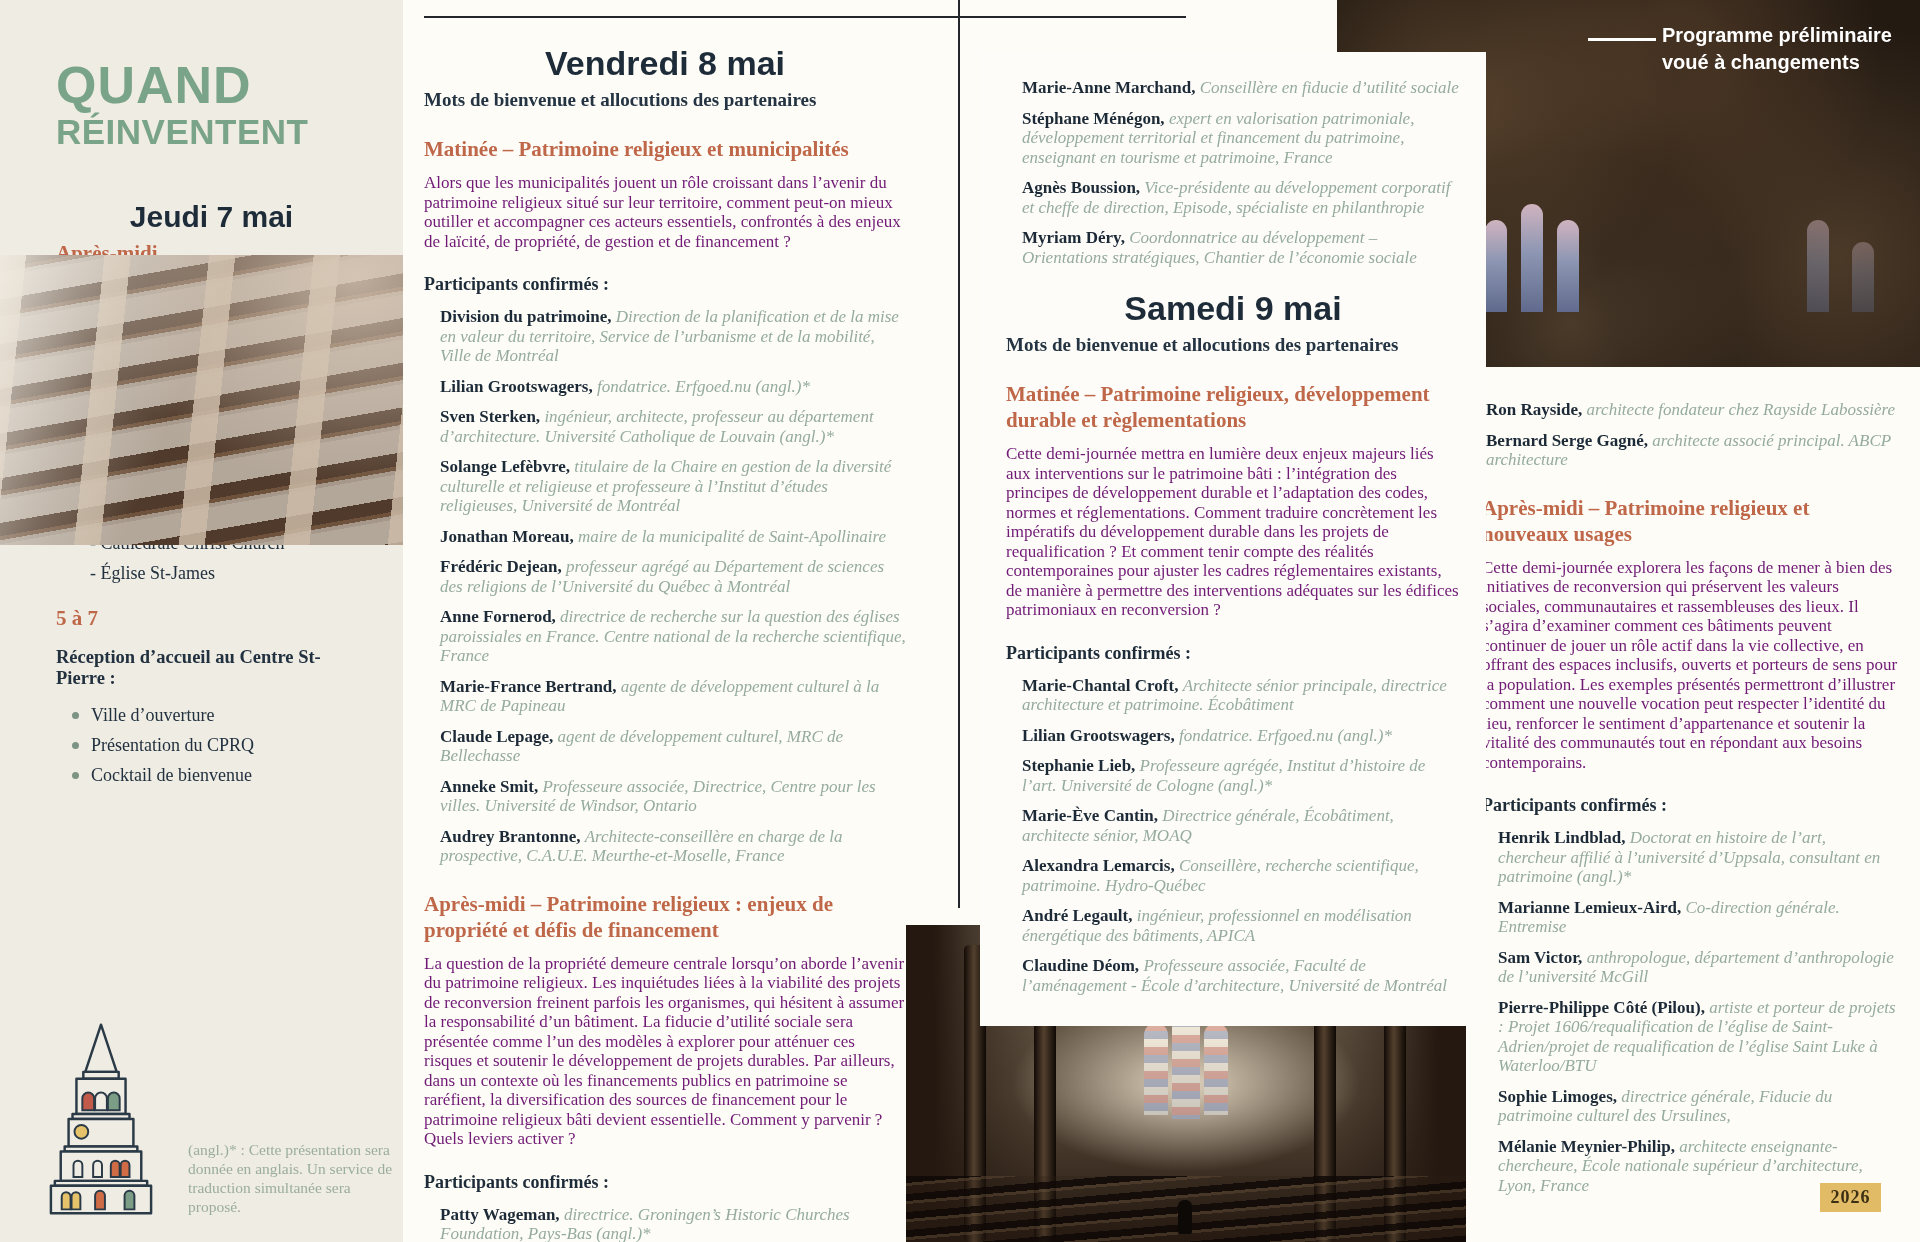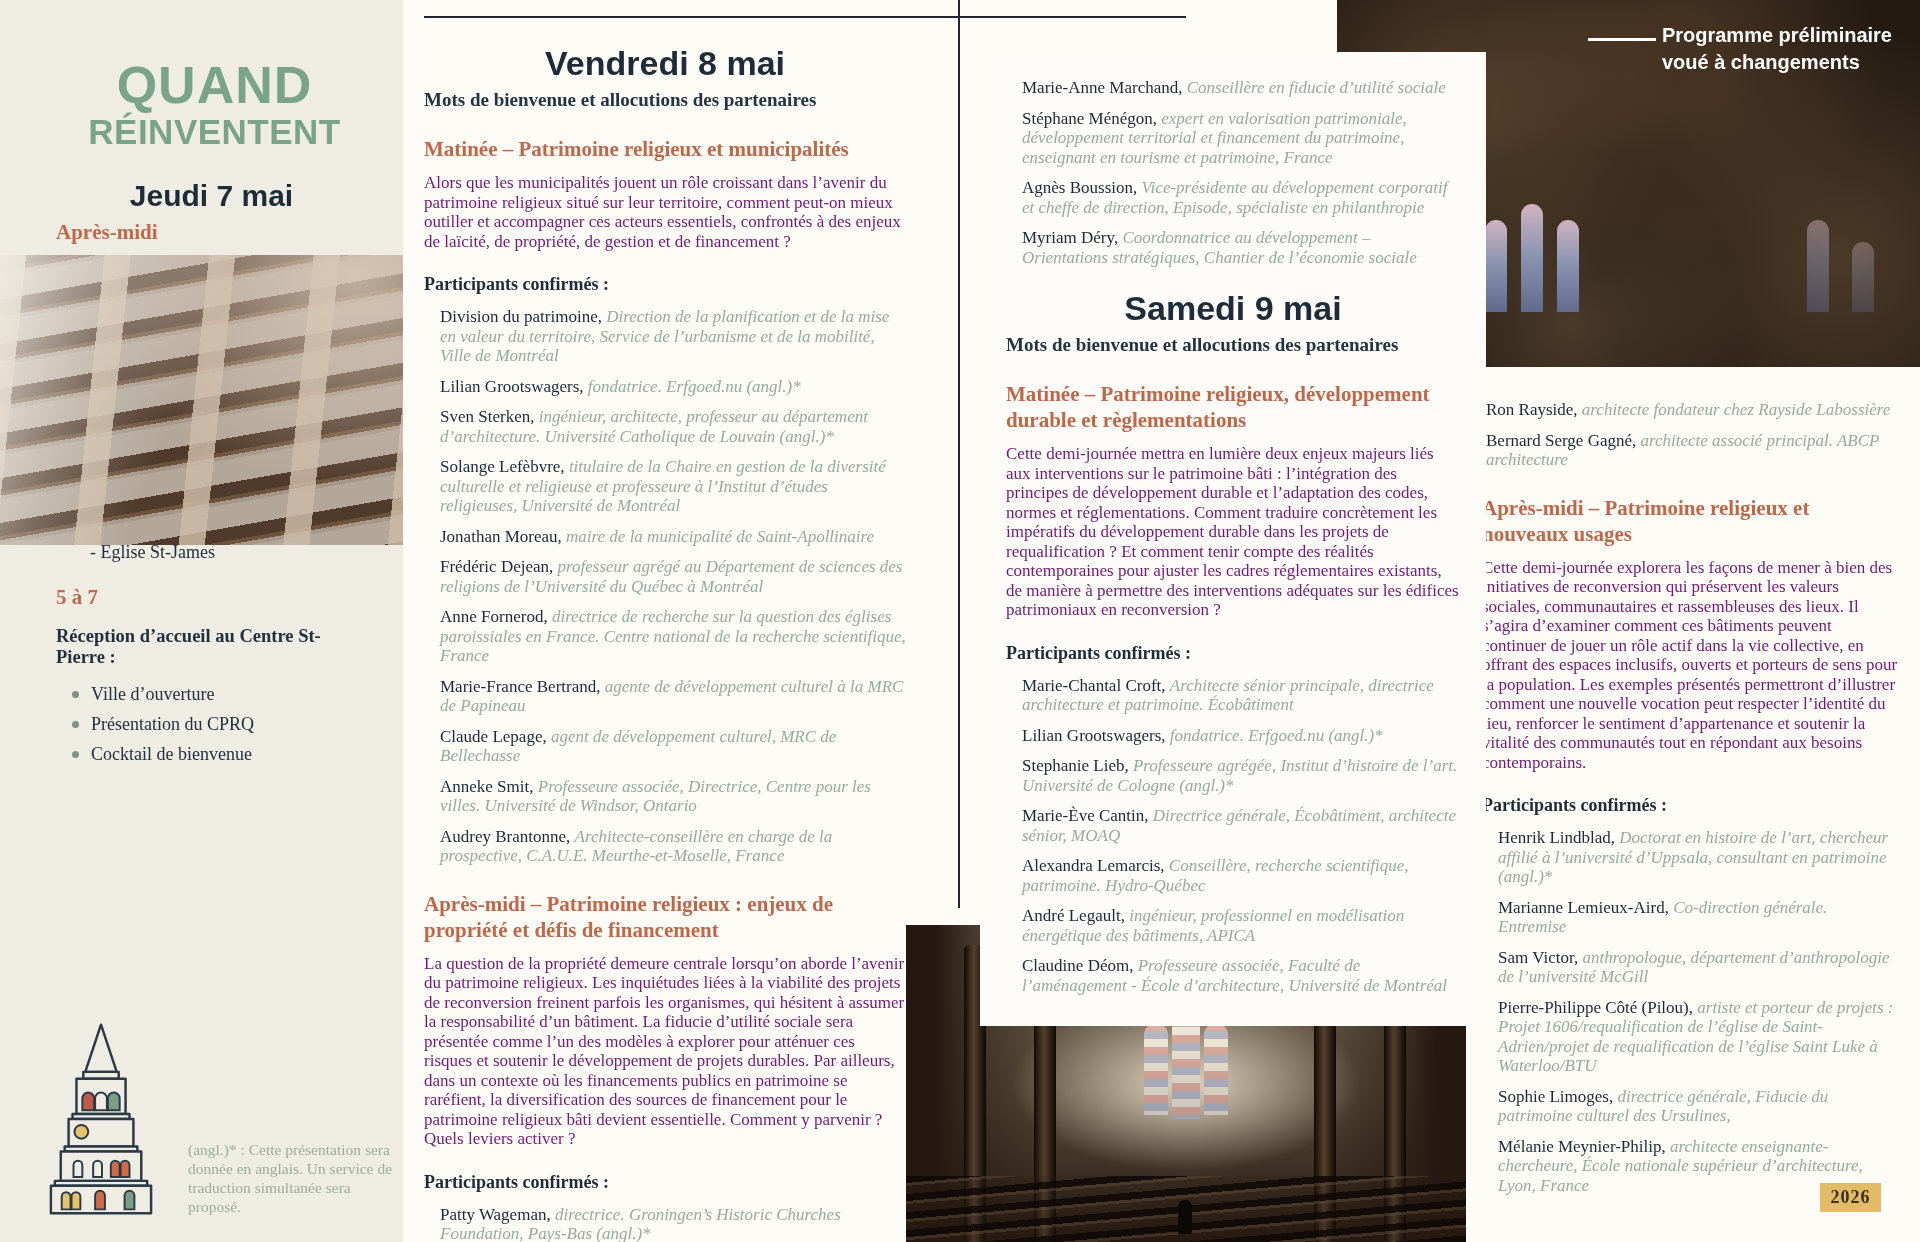--- a/index.html
+++ b/index.html
@@ -6,38 +6,38 @@
   html,body { background:#fdfcf7; }
   body { font-family:"Liberation Serif", serif; color:#22313f; }
   .page { position:relative; width:1920px; height:1242px; background:#fdfcf7; overflow:hidden; }
 
   
   .rule-h { position:absolute; left:424px; top:16px; width:762px; height:2px; background:#23272c; }
   .rule-v { position:absolute; left:958px; top:0; width:2px; height:908px; background:#23272c; }
 
   
   .sidebar { position:absolute; left:0; top:0; width:403px; height:1242px; background:#efece3; }
-  .title { padding:58px 30px 0 56px; font-family:"Liberation Sans", sans-serif; color:#7aa489; font-weight:800;text-align:center; }
+  .title { padding:58px 30px 0 56px; font-family:"Liberation Sans", sans-serif; color:#7aa489; font-weight:800; }
   .title .t1 { display:block; font-size:52px; line-height:54px; letter-spacing:1px; }
   .title .t2 { display:block; font-size:28px; line-height:34px; letter-spacing:.5px; }
   .title .t2b { font-size:20px; }
   .title .t3 { display:block; font-size:35px; line-height:40px; letter-spacing:.5px; }
 
   .photo { position:absolute; }
   .photo-pews { left:0; top:255px; width:403px; height:290px;
     background:
       linear-gradient(112deg, rgba(248,244,236,.85) 0%, rgba(248,244,236,.25) 28%, rgba(248,244,236,0) 46%),
       radial-gradient(ellipse at 88% 8%, rgba(219,203,186,.8), rgba(219,203,186,0) 55%),
       repeating-linear-gradient(96deg, rgba(203,186,166,.85) 0 26px, rgba(203,186,166,0) 26px 104px),
       repeating-linear-gradient(170deg, #4f3a2b 0 13px, #6e523c 13px 17px, #a5988b 17px 21px, #b3a79a 21px 44px),
       #a2968a; }
 
   .side-body { padding:27px 36px 0 56px; }
   .day { font-family:"Liberation Sans", sans-serif; font-weight:800; color:#1e2c39; font-size:34px; line-height:38px;text-align:center; }
-  .day-thu { font-size:30px; line-height:34px; }
+  .day-thu { font-size:30px; line-height:34px;margin-top:21px; }
   .time { color:#bf6749; font-size:21px; font-weight:600; margin-top:7px; }
   .lead { font-weight:bold; font-size:18.5px; line-height:23px; margin-top:24px; }
   .vgroup { margin:20px 0 0 20px; }
   .group-title { font-style:italic; font-weight:600; font-size:19px; }
   .visit-item { margin:8px 0 0 14px; padding-left:12px; text-indent:-12px; font-size:18px; line-height:22px; }
   .time2 { margin-top:22px; }
   .reception { font-weight:bold; font-size:18.5px; margin-top:16px; }
   .bullets { list-style:none; margin:16px 0 0 14px; }
   .bullets li { position:relative; padding-left:21px; margin-bottom:9px; font-size:18px; }
   .bullets li::before { content:""; position:absolute; left:2px; top:7px; width:7px; height:7px; border-radius:50%; background:#7d9383; }
@@ -50,21 +50,21 @@
   .col3 { left:980px; top:52px; width:506px; background:#fdfcf8; padding:14px 26px 20px 26px; z-index:2; }
   .col4 { left:1482px; top:388px; width:416px; }
 
   .subtitle { font-weight:bold; font-size:19px; color:#243442; margin-top:7px; }
   .session { color:#bf6749; font-weight:700; font-size:21px; line-height:26px; margin-top:25px; }
   .bodytext { font-size:17px; line-height:19.5px; color:#701a75; margin-top:11px; }
   .plabel { font-weight:bold; font-size:18px; color:#1e2c39; margin-top:23px; }
   .plist { margin:12px 0 0 16px; }
   .plist-flush { margin-left:4px; }
   .entry { font-size:17px; line-height:19.5px; margin-bottom:11px; }
-  .pname { font-weight:normal; color:#1c2a37; }
+  .pname { font-weight:bold; color:#1c2a37; }
   .prole { color:#95ab9c;font-style:italic; }
   .col3 .day { margin-top:22px; }
 
   
   .photo-ceiling { left:1337px; top:0; width:583px; height:367px; z-index:1;
     background:
       radial-gradient(circle at 22% 30%, rgba(122,92,62,.5) 0 6%, rgba(122,92,62,0) 40%),
       radial-gradient(circle at 58% 16%, rgba(94,68,46,.55) 0 10%, rgba(0,0,0,0) 45%),
       radial-gradient(circle at 86% 70%, rgba(152,117,82,.35), rgba(0,0,0,0) 42%),
       radial-gradient(circle at 40% 88%, rgba(164,132,96,.3), rgba(0,0,0,0) 36%),

